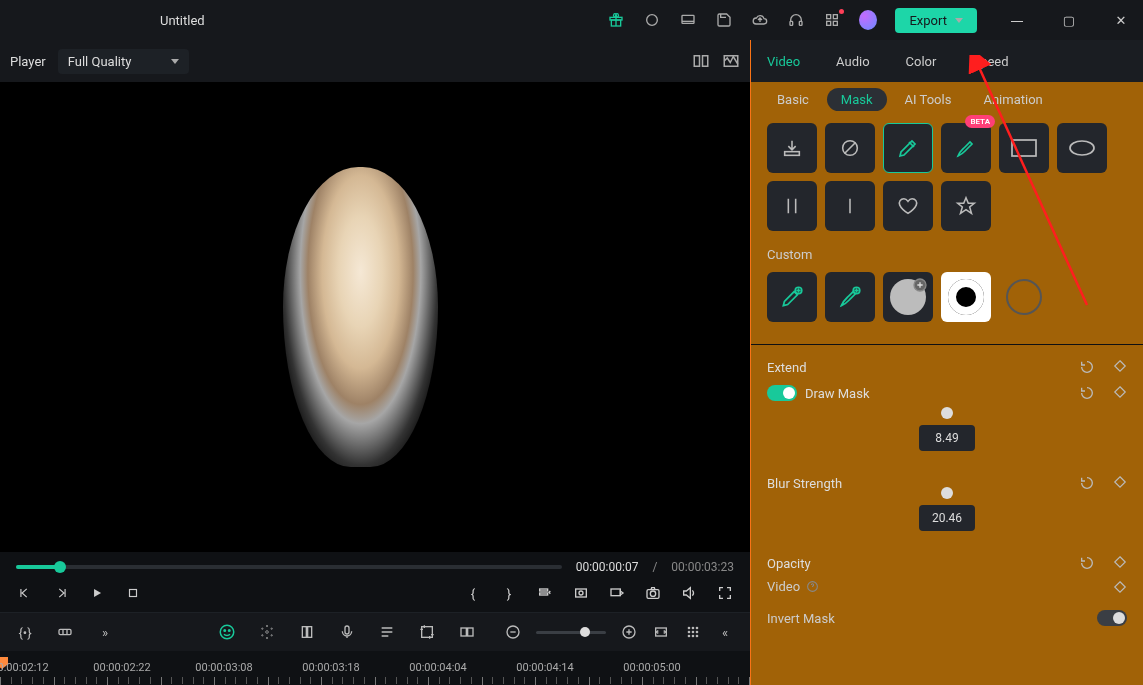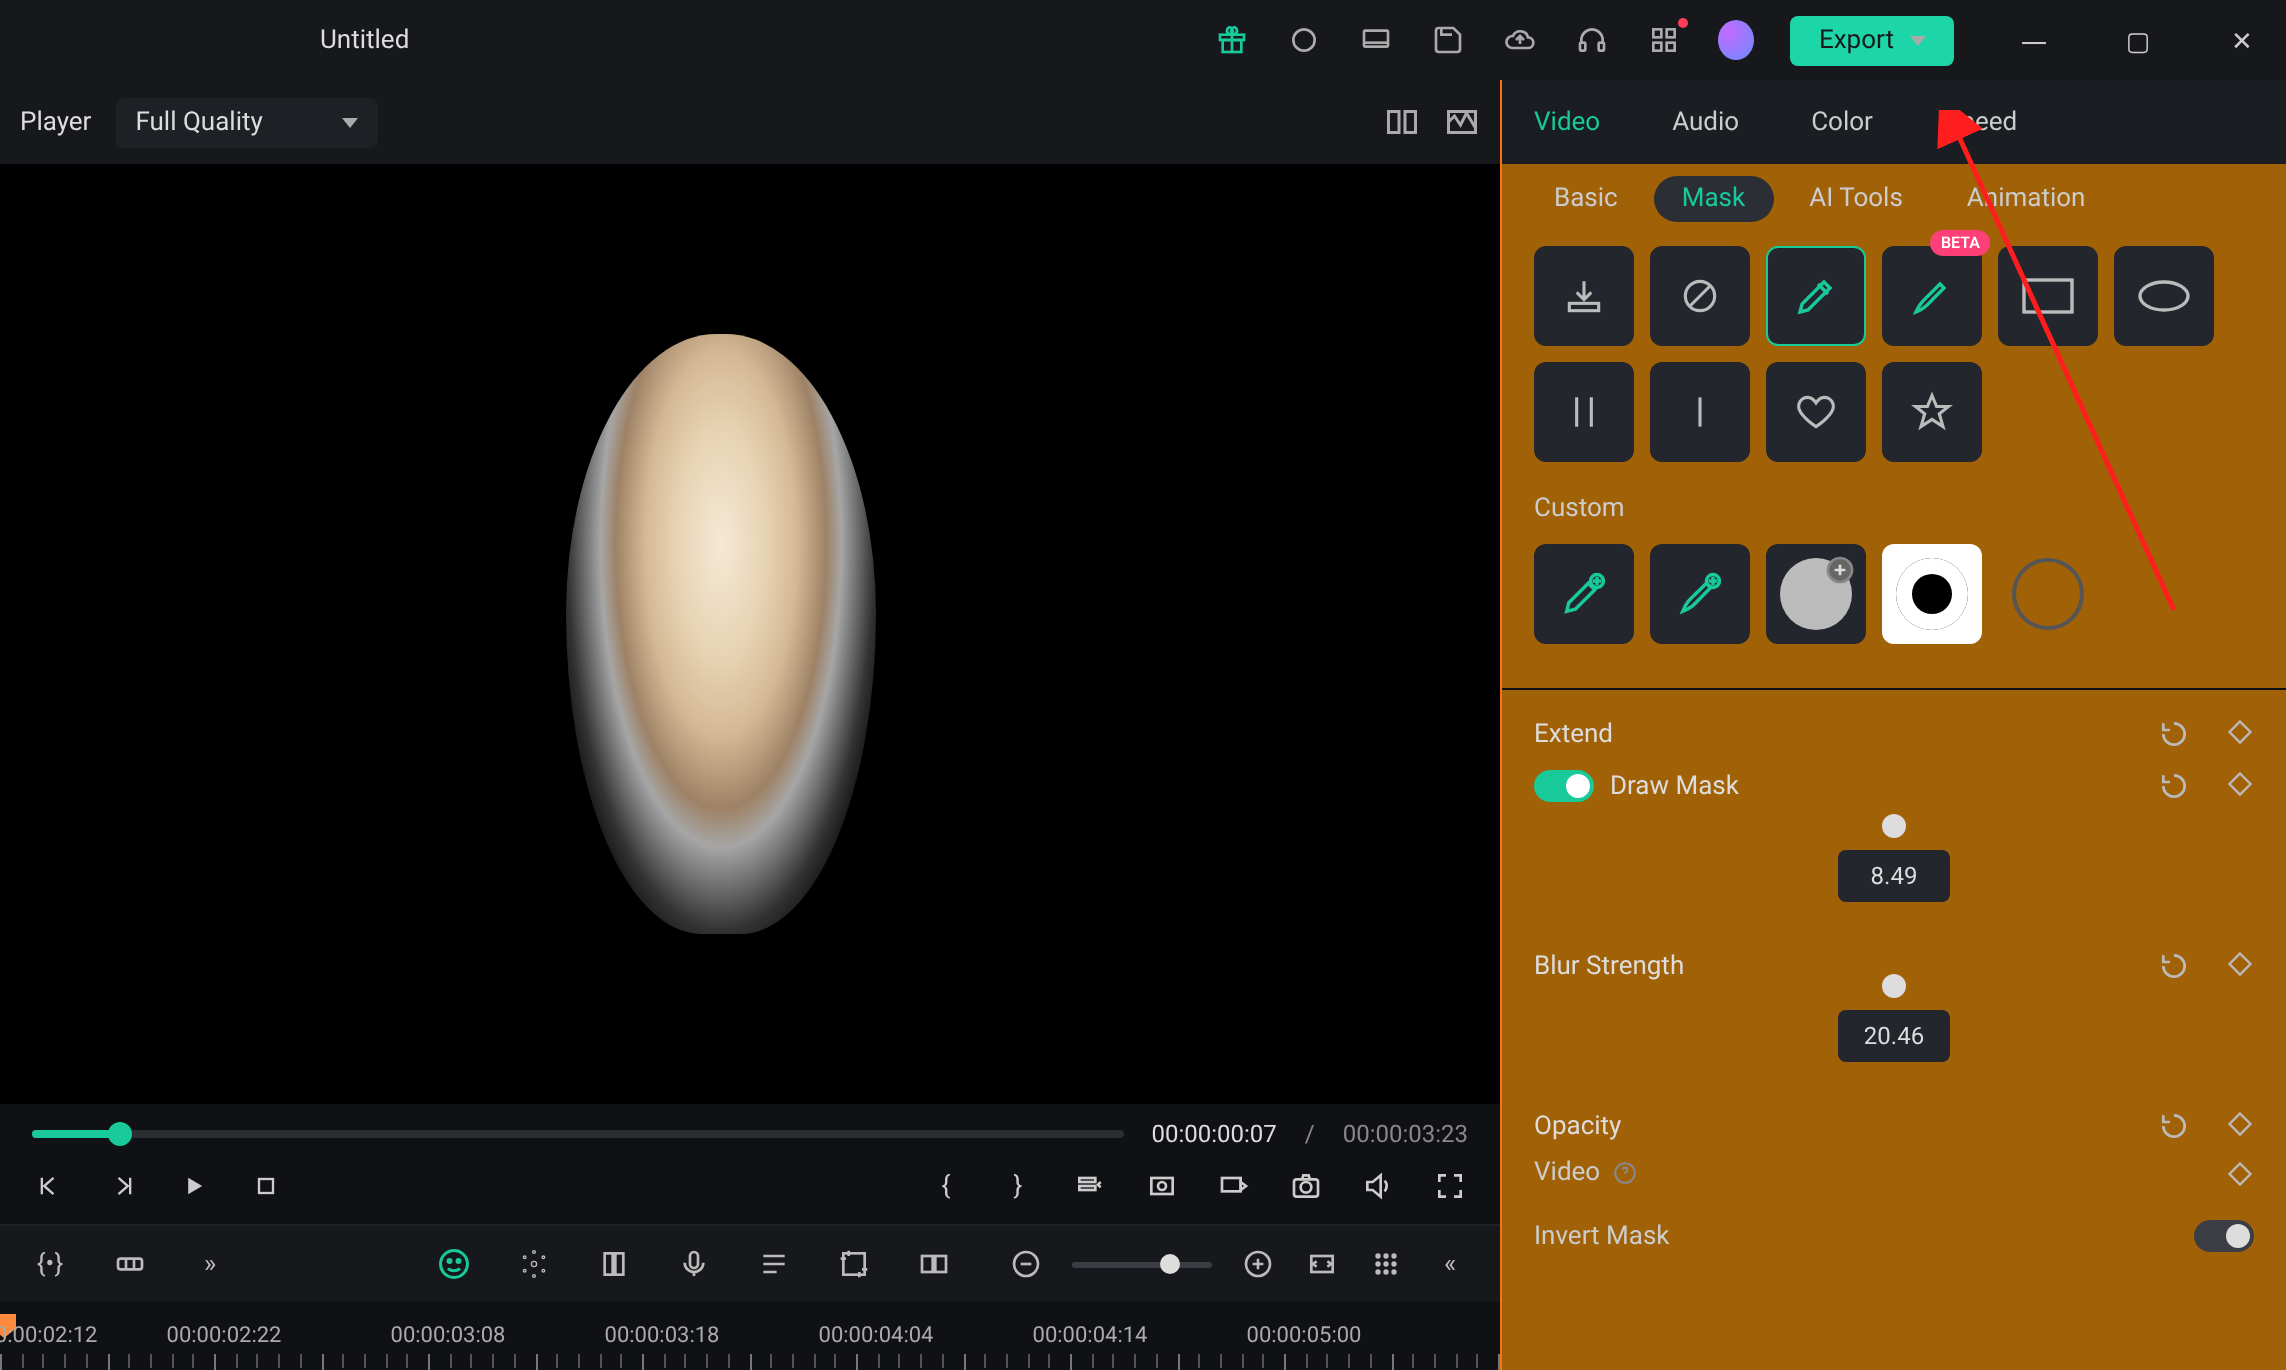--- a/index.html
+++ b/index.html
@@ -344,21 +344,21 @@
       </div>
     </div>
 
     <div class="timeline">
       <div class="ruler">
         <div class="playhead">
             <div class="playhead-head"></div>
           </div>
         <div class="ruler-times">
           <span class="ruler-label" style="left:20px">00:00:02:12</span>
-          <span class="ruler-label" style="left:112px">00:00:02:22</span>
+          <span class="ruler-label" style="left:122px">00:00:02:22</span>
           <span class="ruler-label" style="left:224px">00:00:03:08</span>
           <span class="ruler-label" style="left:331px">00:00:03:18</span>
           <span class="ruler-label" style="left:438px">00:00:04:04</span>
           <span class="ruler-label" style="left:545px">00:00:04:14</span>
           <span class="ruler-label" style="left:652px">00:00:05:00</span>
         </div>
         <div class="ticks" id="tickbox">
             <div class="tick major" style="left: 0px;"></div>
             <div class="tick" style="left: 10.7px;"></div>
             <div class="tick" style="left: 21.4px;"></div>

